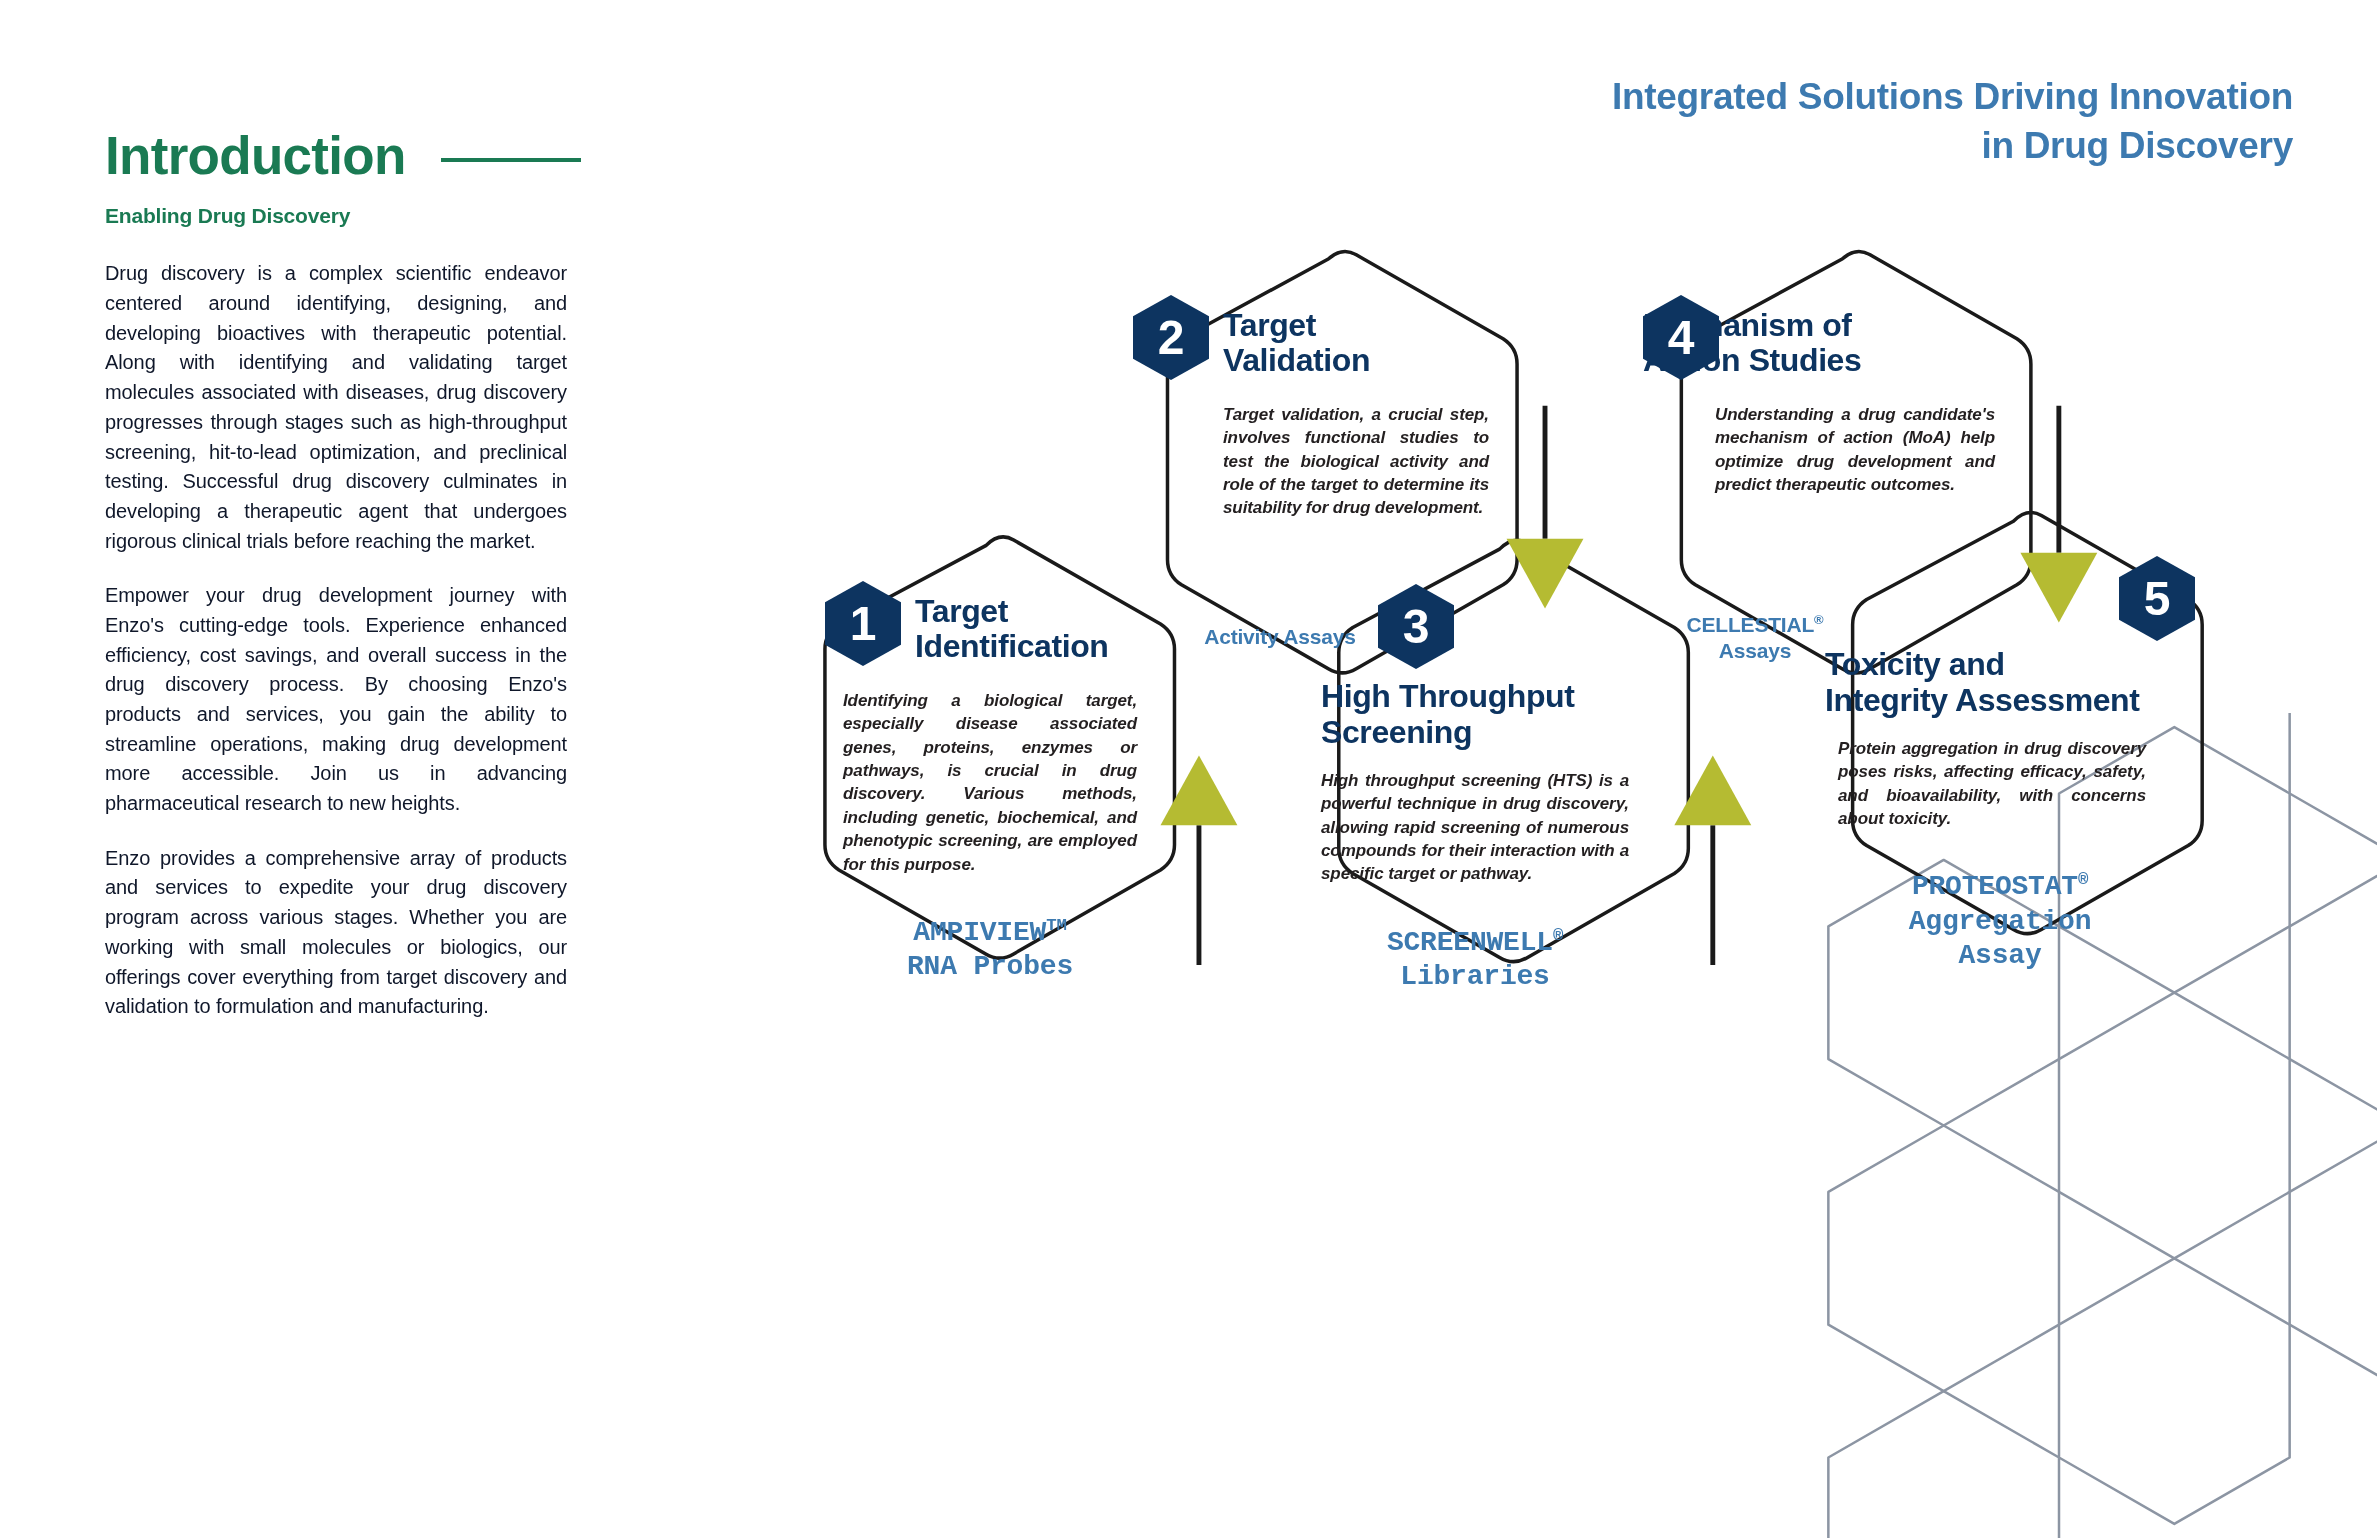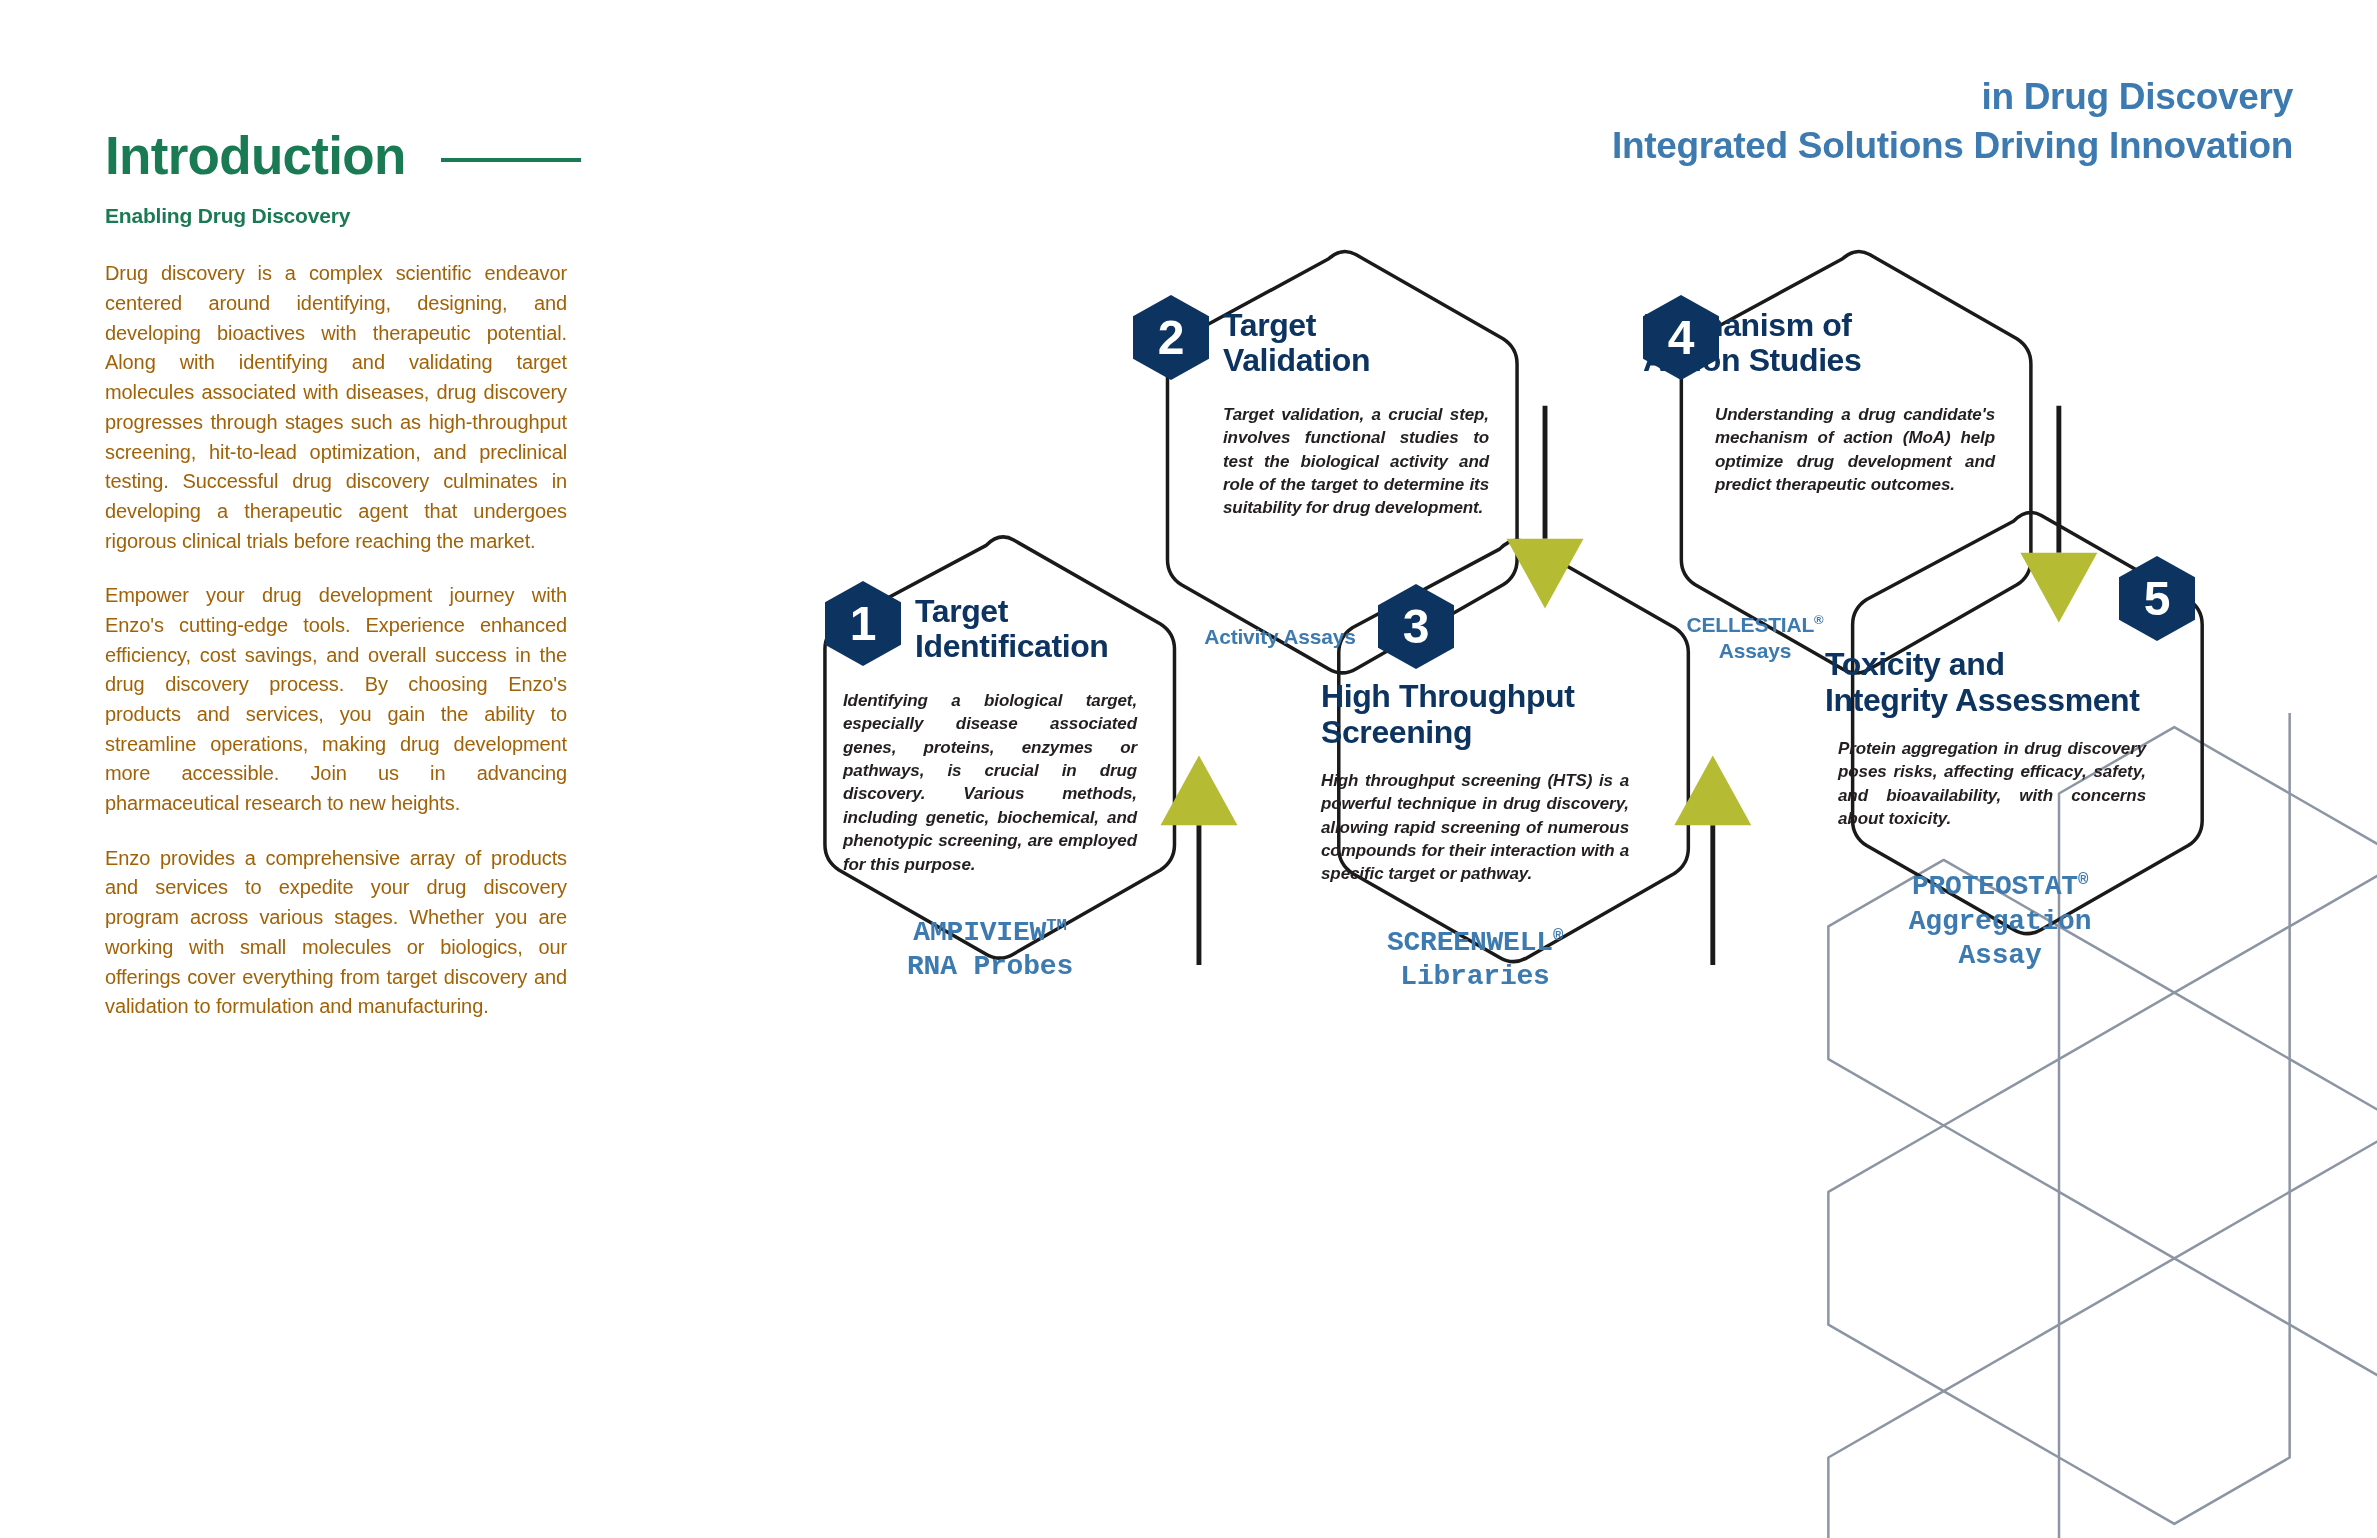--- a/index.html
+++ b/index.html
@@ -49,21 +49,21 @@
     font-size: 21px;
     font-weight: bold;
     color: #1a7a53;
     letter-spacing: -0.2px;
   }
   .intro-para {
     margin-top: 25px;
     font-size: 20px;
     line-height: 1.485;
     text-align: justify;
-    color: #a16207;
+    color: #0f172a;
     letter-spacing: -0.1px;
   }
   .intro-para.first { margin-top: 31px; }
 
   
   #poster-heading {
     position: absolute;
     right: 84px;
     top: 73px;
     width: 909px;
@@ -204,22 +204,22 @@
     <div id="intro-title">Introduction</div>
     <div id="intro-rule"></div>
   </div>
   <div id="intro-subtitle">Enabling Drug Discovery</div>
   <p class="intro-para first">Drug discovery is a complex scientific endeavor centered around identifying, designing, and developing bioactives with therapeutic potential. Along with identifying and validating target molecules associated with diseases, drug discovery progresses through stages such as high-throughput screening, hit-to-lead optimization, and preclinical testing. Successful drug discovery culminates in developing a therapeutic agent that undergoes rigorous clinical trials before reaching the market.</p>
   <p class="intro-para">Empower your drug development journey with Enzo's cutting-edge tools. Experience enhanced efficiency, cost savings, and overall success in the drug discovery process. By choosing Enzo's products and services, you gain the ability to streamline operations, making drug development more accessible. Join us in advancing pharmaceutical research to new heights.</p>
   <p class="intro-para">Enzo provides a comprehensive array of products and services to expedite your drug discovery program across various stages. Whether you are working with small molecules or biologics, our offerings cover everything from target discovery and validation to formulation and manufacturing.</p>
 </div>
 
 <div id="poster-heading">
+  <div>Integrated Solutions Driving Innovation</div>
   <div>in Drug Discovery</div>
-  <div>Integrated Solutions Driving Innovation</div>
 </div>
 
 <div id="decor-hexes">
   <svg width="657" height="832" viewBox="0 0 940 1190">
     <defs>
       <g id="dhex">
         <path d="M 0,-190 L 165,-95 L 165,95 L 0,190 L -165,95 L -165,-95 Z" fill="none" stroke="#8c95a3" stroke-width="2.5" stroke-linejoin="round" vector-effect="non-scaling-stroke"></path>
       </g>
     </defs>
     <g stroke-linejoin="round">

